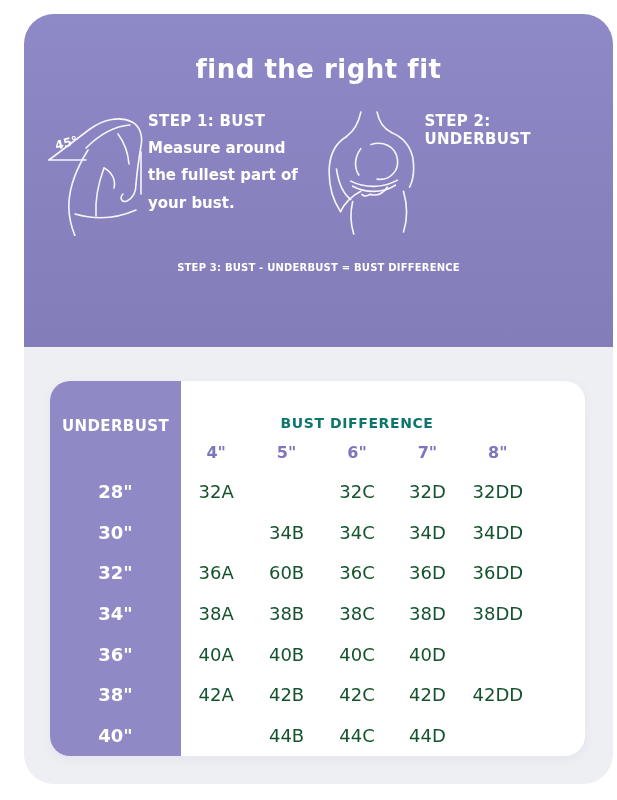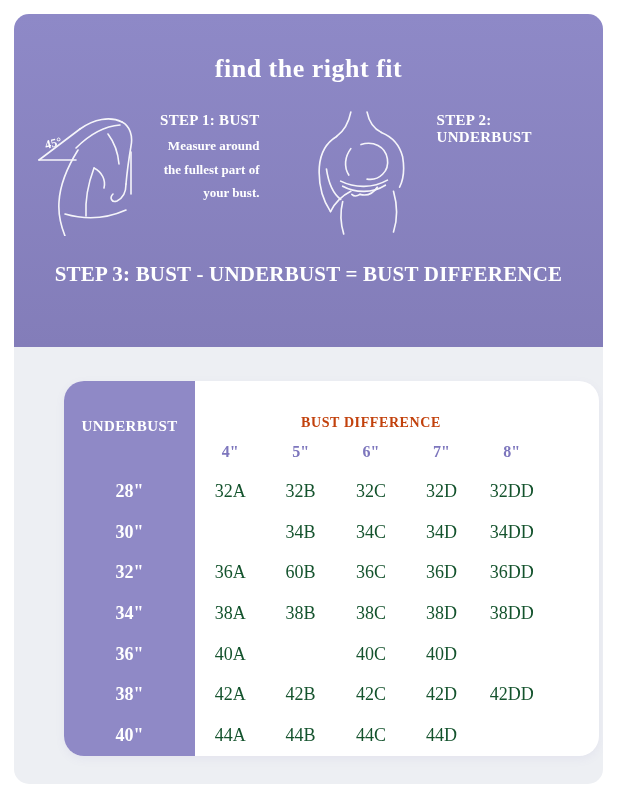--- a/index.html
+++ b/index.html
@@ -2,23 +2,23 @@
 <html><head>
 <meta charset="utf-8">
 <style>
   * { margin: 0; padding: 0; box-sizing: border-box; }
   html, body { width: 617px; height: 800px; background: #ffffff; }
   body { font-family: "DejaVu Sans", sans-serif; }
 
   .page { position: relative; width: 617px; height: 800px; background: #ffffff; }
 
   .guide-card {
-    position: absolute; left: 14px; top: 14px;
+    position: absolute; left: 24px; top: 14px;
     width: 589px; height: 770px;
-    border-radius: 15px; overflow: hidden; font-family: Liberation Serif, serif;
+    border-radius: 30px; overflow: hidden;
   }
 
   
   .guide-header {
     height: 333px;
     background: linear-gradient(180deg, #8e89c7 0%, #837db9 100%);
     padding: 40px 18px 0 18px;
   }
   .page-title {
     text-align: center; color: #ffffff;
@@ -26,61 +26,60 @@
   }
   .steps-row { display: flex; margin-top: 24px; }
   .step { flex: 1; display: flex; min-width: 0; }
   .step-illustration { position: relative; width: 106px; height: 128px; flex-shrink: 0; }
   .step-illustration svg { display: block; width: 100%; height: 100%; }
   .angle-label {
     position: absolute; left: 13px; top: 28px;
     color: #ffffff; font-weight: 700; font-size: 12px;
     transform: rotate(-14deg);
   }
-  .step-text { margin-left: 22px; padding-top: 4px; min-width: 0; }
+  .step-text { margin-left: 0; padding-top: 4px; min-width: 0; }
   .step-heading {
     color: #ffffff; font-weight: 700; font-size: 15px; letter-spacing: 0.3px;
   }
   .step-body {
-    color: #ffffff; font-weight: 600; font-size: 13px;
-    line-height: 1.82; margin-top: 5px; white-space: pre-line; text-align: right;
+    color: #ffffff; font-weight: 600; font-size: 15px;
+    line-height: 1.82; margin-top: 5px; white-space: pre-line;
   }
   .formula {
     margin-top: 26px; text-align: center;
-    color: #ffffff; font-weight: 700; font-size: 21px; letter-spacing: 0.2px;
+    color: #ffffff; font-weight: 700; font-size: 10px; letter-spacing: 0.2px;
   }
 
   
   .guide-body {
     height: 437px; background: #edeff3;
     padding: 34px 0 28px 26px;
   }
   .size-table {
     width: 535px; height: 375px;
     background: #ffffff; border-radius: 20px;
     box-shadow: 0 3px 10px rgba(125,118,189,0.08);
     display: grid;
     grid-template-columns: 131px repeat(5, 1fr);
     grid-template-rows: 52px 38px repeat(7, 1fr);
     padding-right: 52px;
-    margin-left: 24px;
   }
   .underbust-col-bg {
     grid-area: 1 / 1 / 10 / 2;
     background: #8f89c6;
     border-radius: 20px 0 0 20px;
   }
   .tcell {
     position: relative; z-index: 1;
     display: flex; align-items: center; justify-content: center;
   }
   .group-header {
     grid-area: 1 / 2 / 2 / 7;
     align-items: flex-end; padding-bottom: 2px;
-    color: #c2410c; font-weight: 700; font-size: 14px; letter-spacing: 0.6px; text-align: right;
+    color: #0f766e; font-weight: 700; font-size: 14px; letter-spacing: 0.6px; text-align: right;
   }
   .corner-label {
     grid-area: 1 / 1 / 3 / 2;
     color: #ffffff; font-weight: 700; font-size: 15px; letter-spacing: 0.4px;
   }
   .col-header { color: #7d76bd; font-weight: 700; font-size: 16px; }
   .row-label  { color: #ffffff; font-weight: 700; font-size: 18px; grid-column: 1; }
   .size-cell  { color: #14532d; font-weight: 400; font-size: 18px; }
 
   .gr2{grid-row:2} .gr3{grid-row:3} .gr4{grid-row:4} .gr5{grid-row:5}
@@ -162,21 +161,20 @@
         <div class="tcell group-header">BUST DIFFERENCE</div>
 
         <div class="tcell col-header gr2 gc2">4"</div>
         <div class="tcell col-header gr2 gc3">5"</div>
         <div class="tcell col-header gr2 gc4">6"</div>
         <div class="tcell col-header gr2 gc5">7"</div>
         <div class="tcell col-header gr2 gc6">8"</div>
 
         <div class="tcell row-label gr3">28"</div>
         <div class="tcell size-cell gr3 gc2">32A</div>
-        <div class="tcell size-cell gr3 gc3">32B</div>
         <div class="tcell size-cell gr3 gc4">32C</div>
         <div class="tcell size-cell gr3 gc5">32D</div>
         <div class="tcell size-cell gr3 gc6">32DD</div>
 
         <div class="tcell row-label gr4">30"</div>
         <div class="tcell size-cell gr4 gc3">34B</div>
         <div class="tcell size-cell gr4 gc4">34C</div>
         <div class="tcell size-cell gr4 gc5">34D</div>
         <div class="tcell size-cell gr4 gc6">34DD</div>
 
@@ -189,32 +187,32 @@
 
         <div class="tcell row-label gr6">34"</div>
         <div class="tcell size-cell gr6 gc2">38A</div>
         <div class="tcell size-cell gr6 gc3">38B</div>
         <div class="tcell size-cell gr6 gc4">38C</div>
         <div class="tcell size-cell gr6 gc5">38D</div>
         <div class="tcell size-cell gr6 gc6">38DD</div>
 
         <div class="tcell row-label gr7">36"</div>
         <div class="tcell size-cell gr7 gc2">40A</div>
+        <div class="tcell size-cell gr7 gc3">40B</div>
         <div class="tcell size-cell gr7 gc4">40C</div>
         <div class="tcell size-cell gr7 gc5">40D</div>
 
         <div class="tcell row-label gr8">38"</div>
         <div class="tcell size-cell gr8 gc2">42A</div>
         <div class="tcell size-cell gr8 gc3">42B</div>
         <div class="tcell size-cell gr8 gc4">42C</div>
         <div class="tcell size-cell gr8 gc5">42D</div>
         <div class="tcell size-cell gr8 gc6">42DD</div>
 
         <div class="tcell row-label gr9">40"</div>
-        <div class="tcell size-cell gr9 gc2">44A</div>
         <div class="tcell size-cell gr9 gc3">44B</div>
         <div class="tcell size-cell gr9 gc4">44C</div>
         <div class="tcell size-cell gr9 gc5">44D</div>
 
       </div>
     </div>
 
   </div>
 </div>
 

